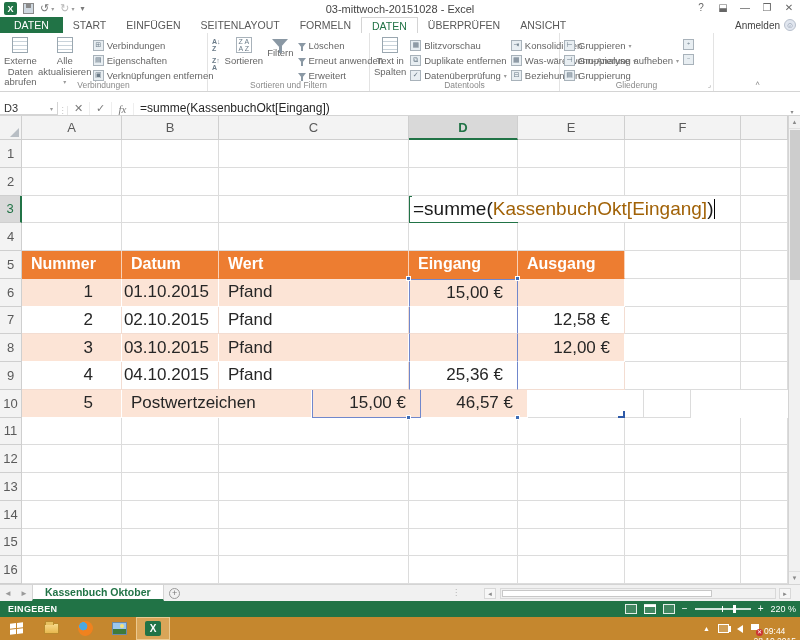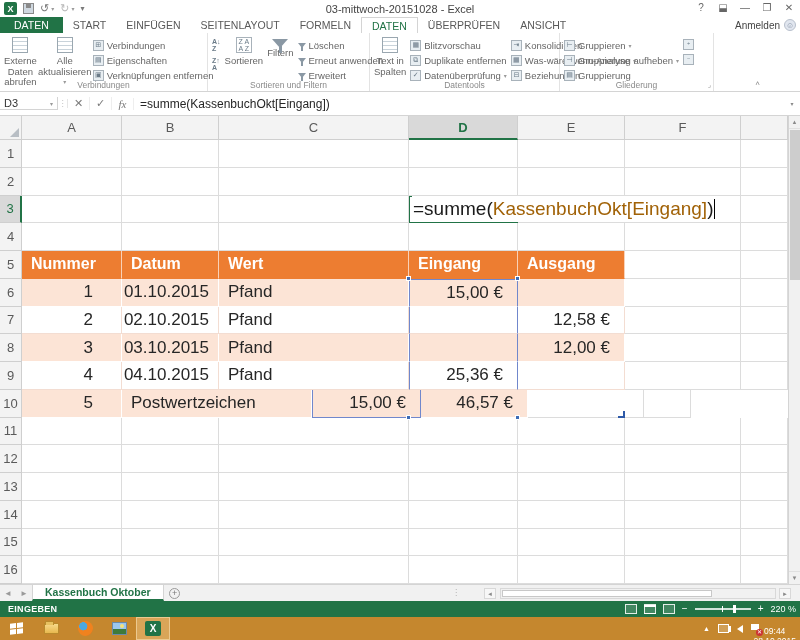--- a/index.html
+++ b/index.html
@@ -56,21 +56,21 @@
   .funnel { width:0; height:0; border-left:8px solid transparent; border-right:8px solid transparent;
     border-top:9px solid #8a98a4; position:relative; margin-top:2px; }
   .funnel::after { content:""; position:absolute; left:-1.5px; top:-2px; width:3px; height:7px; background:#8a98a4; }
   .funnel.tiny { border-left-width:4px; border-right-width:4px; border-top-width:5px; margin-top:0; }
   .funnel.tiny::after { width:2px; height:4px; left:-1px; top:-1px; }
   #dialog-launcher { position:absolute; right:2px; bottom:2px; font-size:7px; color:#9a9a9a; }
   #ribbon-collapse { position:absolute; right:40px; bottom:3px; font-size:8px; color:#8a8a8a; }
 
   
   #fbar { position:absolute; left:0; top:92px; width:800px; height:24px; background:#fff;
-    border-bottom:1px solid #d4d4d4; display:flex; align-items:center; }
+    border-bottom:1px solid #d4d4d4; display:flex; align-items:flex-end; }
   #namebox { width:58px; border:1px solid #d4d4d4; border-top:none; border-left:none;
     display:flex; align-items:center; justify-content:space-between; padding:0 4px;
     font-size:11px; color:#333; }
   #namebox .dd { font-size:6px; }
   #fbar-grip { width:10px; display:flex; align-items:center; justify-content:center;
     color:#c0c0c0; font-size:8px; border-right:1px solid #e6e6e6; }
   .fbtn { width:22px; display:flex; align-items:center; justify-content:center;
     font-size:11px; color:#7a7a7a; border-right:1px solid #eee; }
   .fbtn.fx { font-family:"Liberation Serif","DejaVu Serif",serif; font-style:italic; }
   #formula-text { flex:1; display:flex; align-items:center; padding-left:6px;

